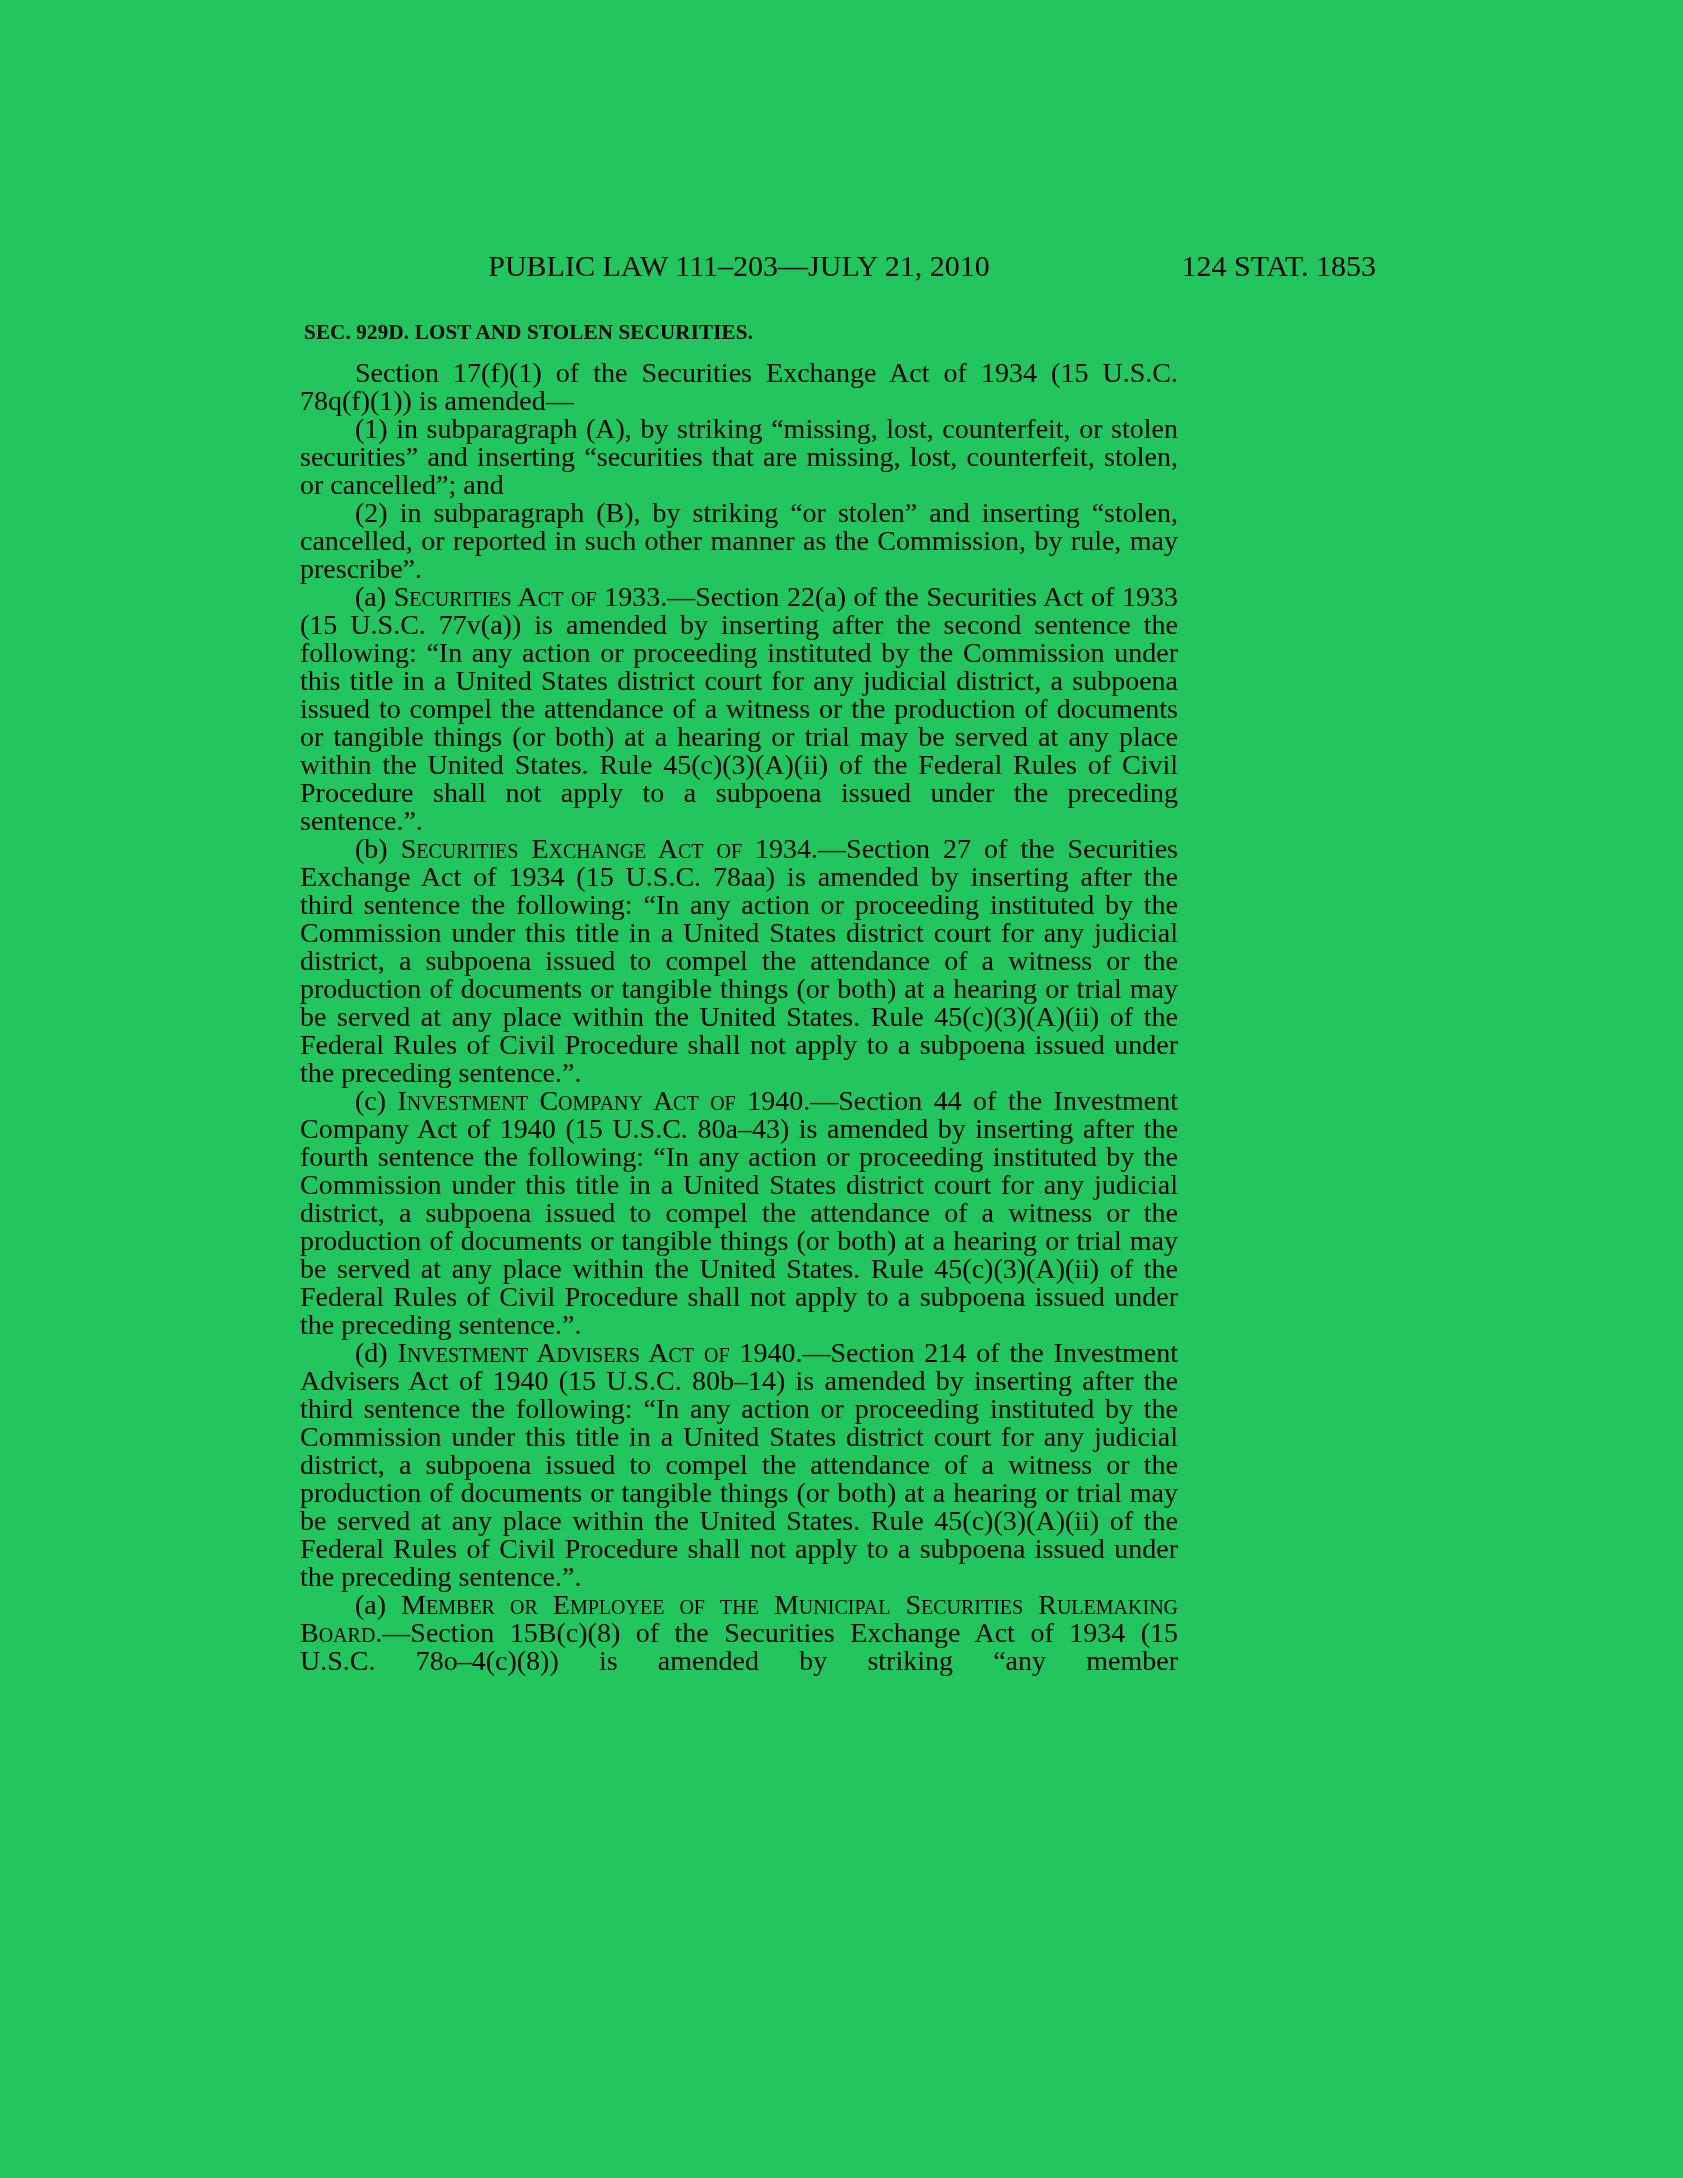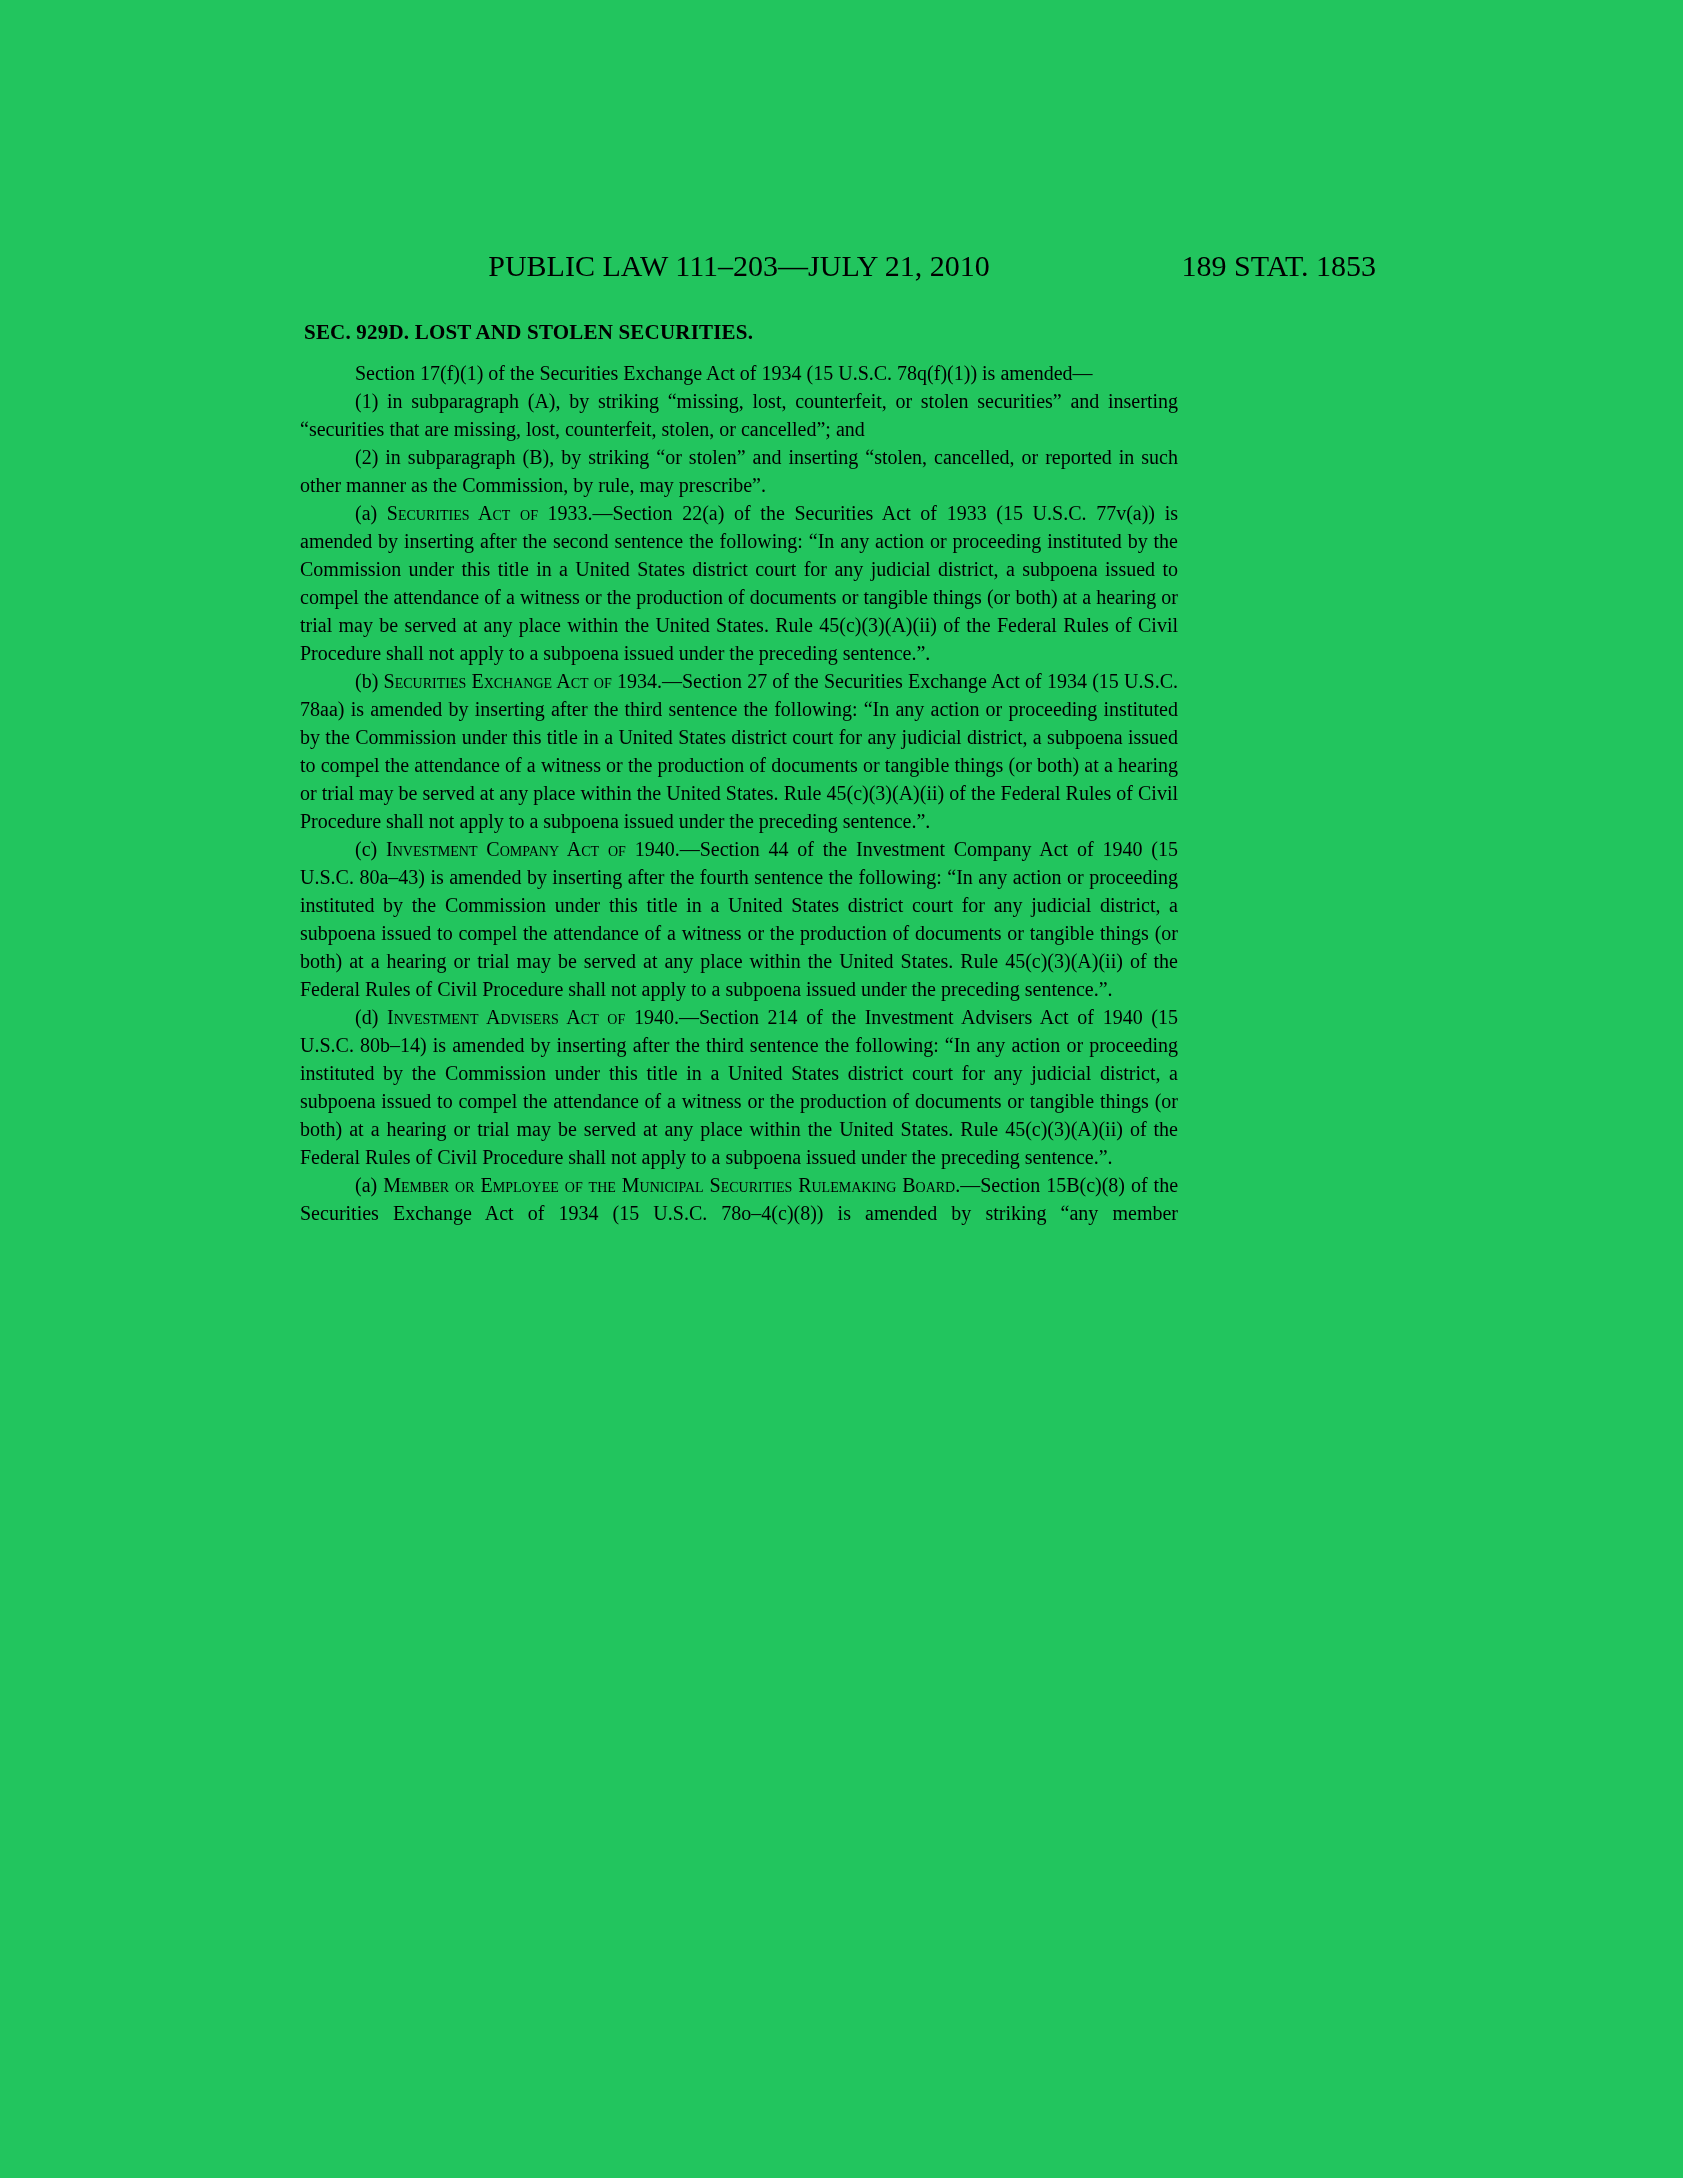--- a/index.html
+++ b/index.html
@@ -49,39 +49,39 @@
   .sec-heading {
     font-size: 21px;
     font-weight: bold;
     line-height: 30px;
     letter-spacing: 0.2px;
     margin: 18px 0 12px 4px;
   }
   .sec-heading:first-child { margin-top: 0; }
 
   .para {
-    font-size: 20px;
+    font-size: 28px;
     line-height: 28px;
     text-align: justify;
     hyphens: manual;
   }
   .para.flush { text-indent: 55px; }
   .para.sub   { text-indent: 55px; }
   .para.cut   { text-align-last: justify; }
 
   .sc { font-variant: small-caps; }
 </style>
 </head>
 <body>
 
 <div class="page">
 
   <header class="running-head">
     <span class="rh-title">PUBLIC LAW 111–203—JULY 21, 2010</span>
-    <span class="rh-stat">189 STAT. 1853</span>
+    <span class="rh-stat">124 STAT. 1853</span>
   </header>
 
   <main class="column" id="sections">
       <h2 class="sec-heading">SEC. 929D. LOST AND STOLEN SECURITIES.</h2>
       <p class="para flush">Section 17(f)(1) of the Securities Exchange Act of 1934 (15 U.S.C. 78q(f)(1)) is amended—</p>
       <p class="para sub">(1) in subparagraph (A), by striking “missing, lost, counter­feit, or stolen securities” and inserting “securities that are missing, lost, counterfeit, stolen, or cancelled”; and</p>
       <p class="para sub">(2) in subparagraph (B), by striking “or stolen” and inserting “stolen, cancelled, or reported in such other manner as the Commission, by rule, may prescribe”.</p>
       <p class="para flush">(a) <span class="sc">Securities Act of 1933</span>.—Section 22(a) of the Securities Act of 1933 (15 U.S.C. 77v(a)) is amended by inserting after the second sentence the following: “In any action or proceeding instituted by the Commission under this title in a United States district court for any judicial district, a subpoena issued to compel the attendance of a witness or the production of documents or tangible things (or both) at a hearing or trial may be served at any place within the United States. Rule 45(c)(3)(A)(ii) of the Fed­eral Rules of Civil Procedure shall not apply to a subpoena issued under the preceding sentence.”.</p>
       <p class="para flush">(b) <span class="sc">Securities Exchange Act of 1934</span>.—Section 27 of the Securities Exchange Act of 1934 (15 U.S.C. 78aa) is amended by inserting after the third sentence the following: “In any action or proceeding instituted by the Commission under this title in a United States district court for any judicial district, a subpoena issued to compel the attendance of a witness or the production of documents or tangible things (or both) at a hearing or trial may be served at any place within the United States. Rule 45(c)(3)(A)(ii) of the Federal Rules of Civil Procedure shall not apply to a subpoena issued under the preceding sentence.”.</p>
       <p class="para flush">(c) <span class="sc">Investment Company Act of 1940</span>.—Section 44 of the Investment Company Act of 1940 (15 U.S.C. 80a–43) is amended by inserting after the fourth sentence the following: “In any action or proceeding instituted by the Commission under this title in a United States district court for any judicial district, a subpoena issued to compel the attendance of a witness or the production of documents or tangible things (or both) at a hearing or trial may be served at any place within the United States. Rule 45(c)(3)(A)(ii) of the Federal Rules of Civil Procedure shall not apply to a subpoena issued under the preceding sentence.”.</p>

